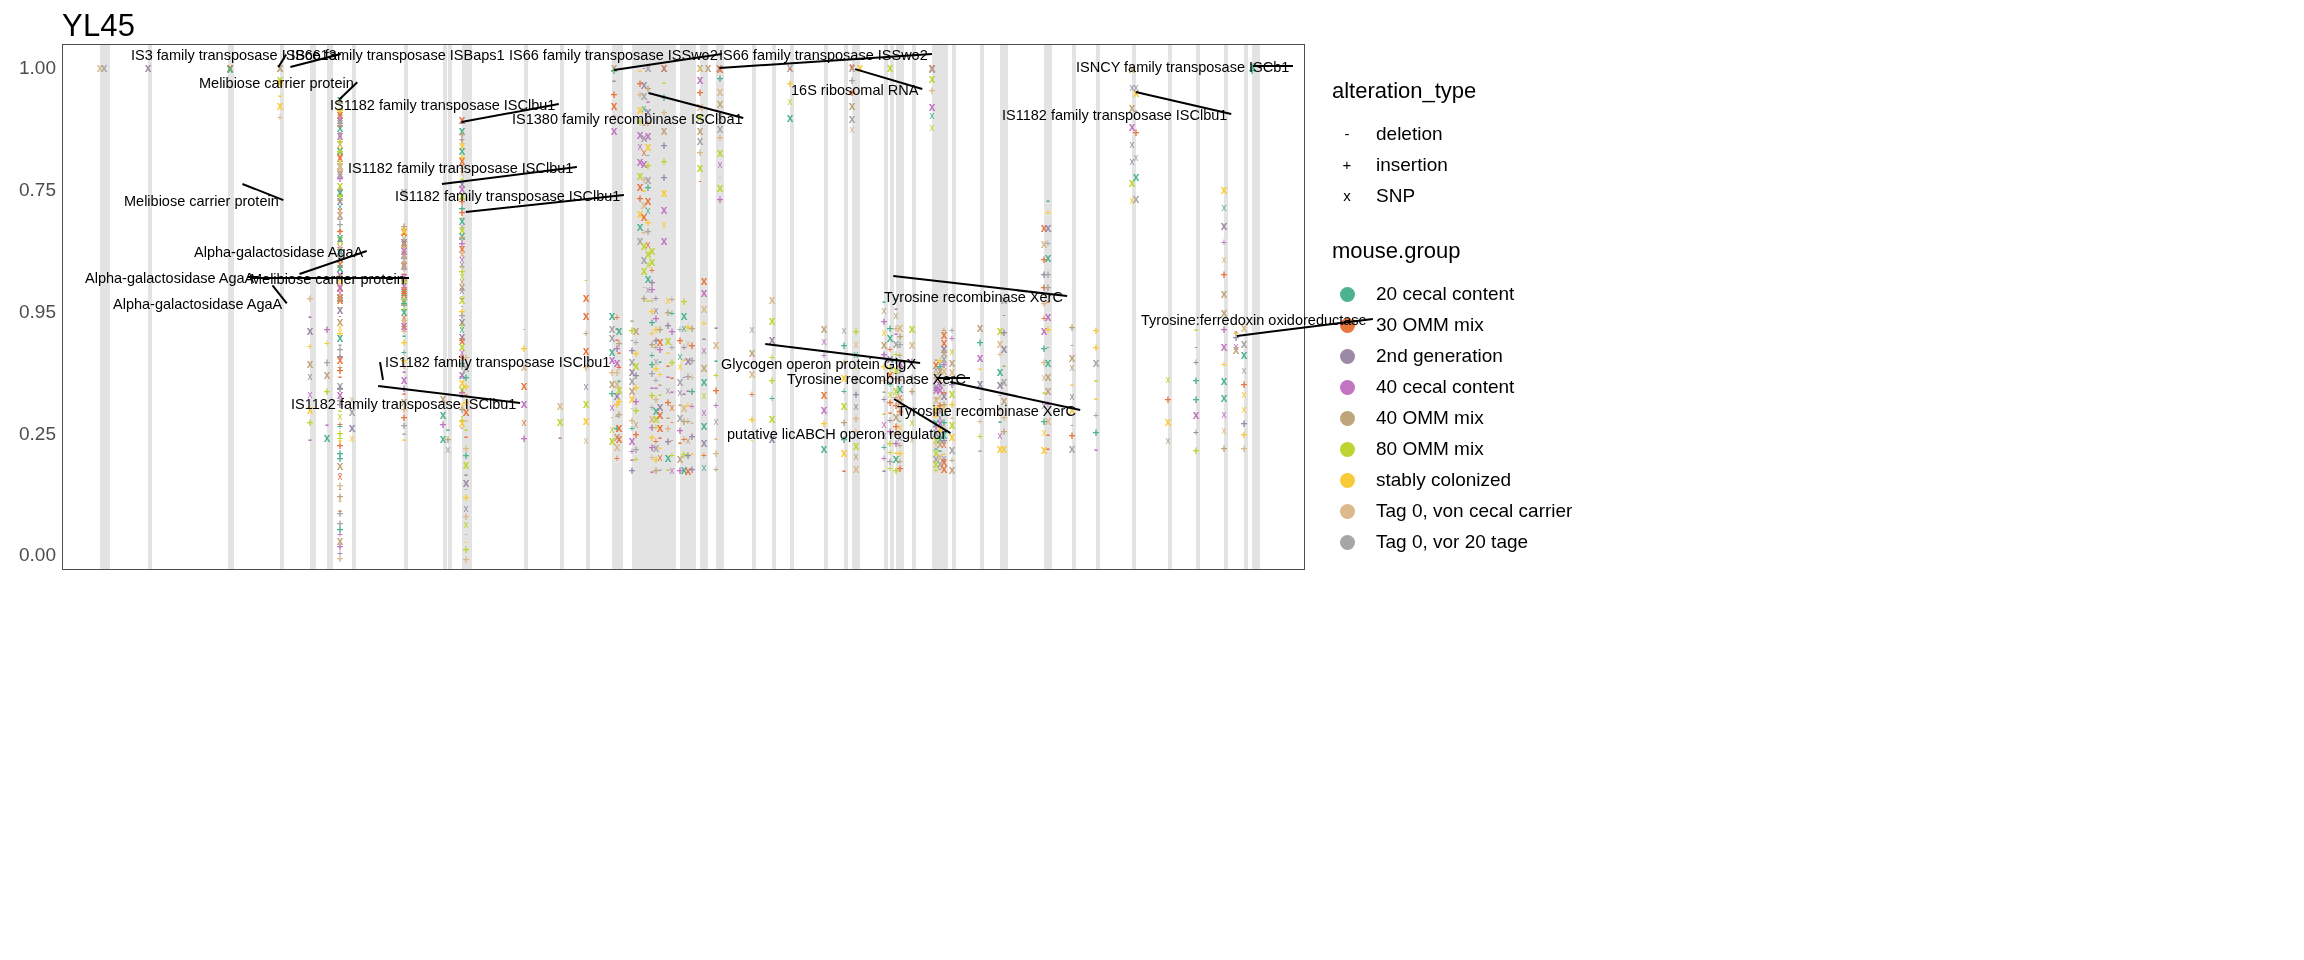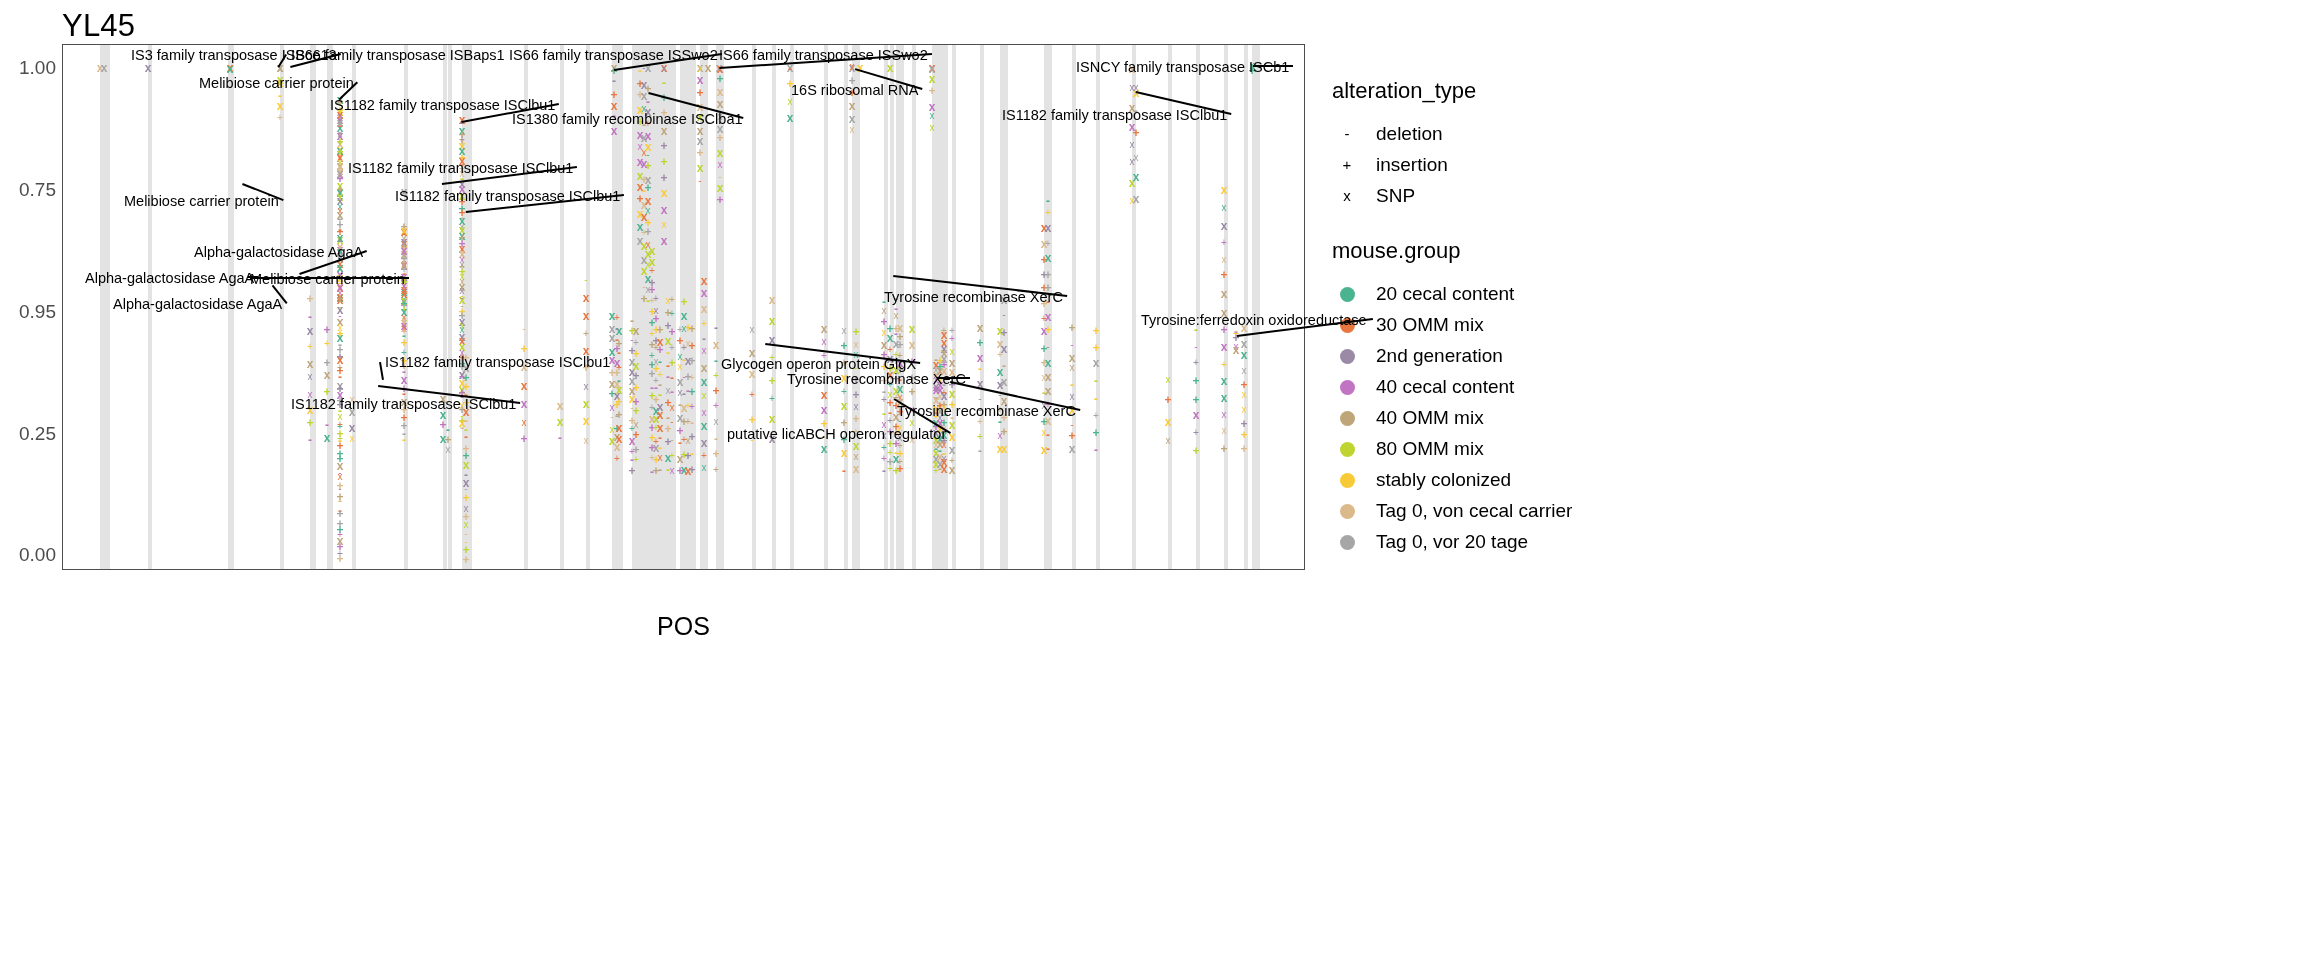--- a/index.html
+++ b/index.html
@@ -1171,21 +1171,20 @@
       <div class="pt sm" style="left: 1181px; top: 350.315px; color: rgb(249, 202, 56);">x</div>
       <div class="pt sm" style="left: 1181px; top: 364.534px; color: rgb(249, 202, 56);">x</div>
       <div class="pt" style="left: 1181px; top: 379.43px; color: rgb(155, 138, 166);">+</div>
       <div class="pt" style="left: 1181px; top: 389.857px; color: rgb(249, 202, 56);">+</div>
       <div class="pt" style="left: 1181px; top: 404.323px; color: rgb(219, 185, 138);">+</div>
       <div class="pt sm" style="left: 1189px; top: 21.0696px; color: rgb(76, 179, 145);">x</div>
       <div class="pt" style="left: 1189px; top: 25.6933px; color: rgb(76, 179, 145);">+</div>
     </div>
 
 
-  <div class="axis-title">POS</div>
 
   <div class="legend" id="legend-shape">
     <div class="legend-title">alteration_type</div>
     <div id="legend-shape-items">
         <div class="legend-row">
           <span class="key">-</span>
           <span class="legend-label">deletion</span>
         </div>
         <div class="legend-row">
           <span class="key">+</span>

